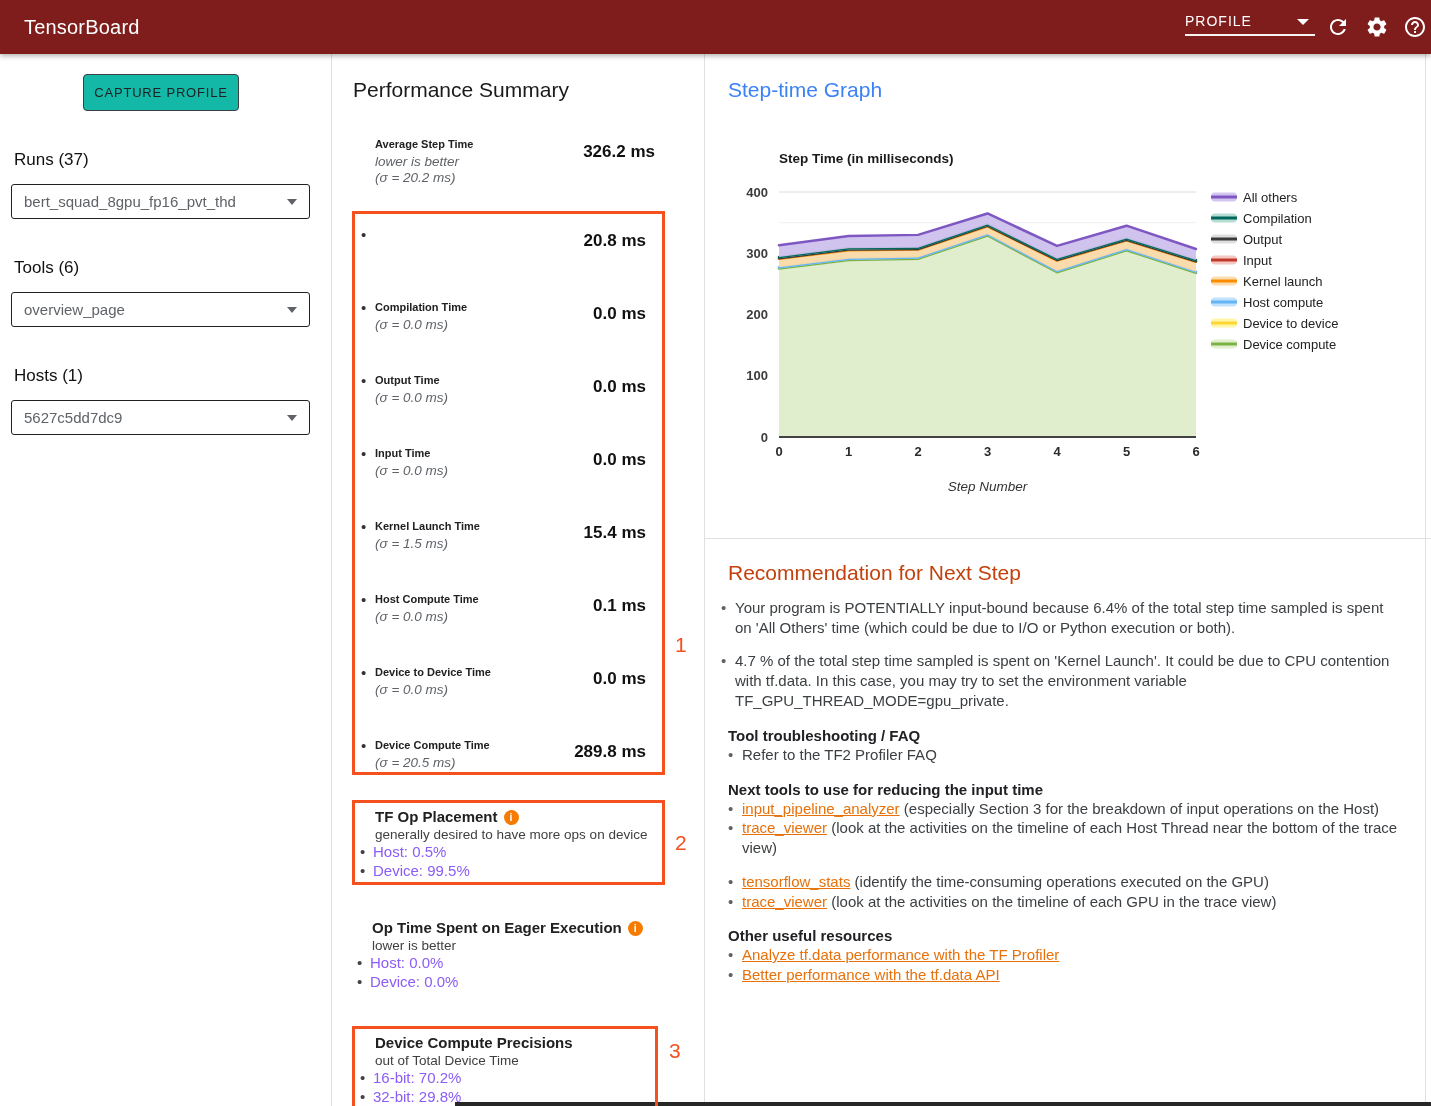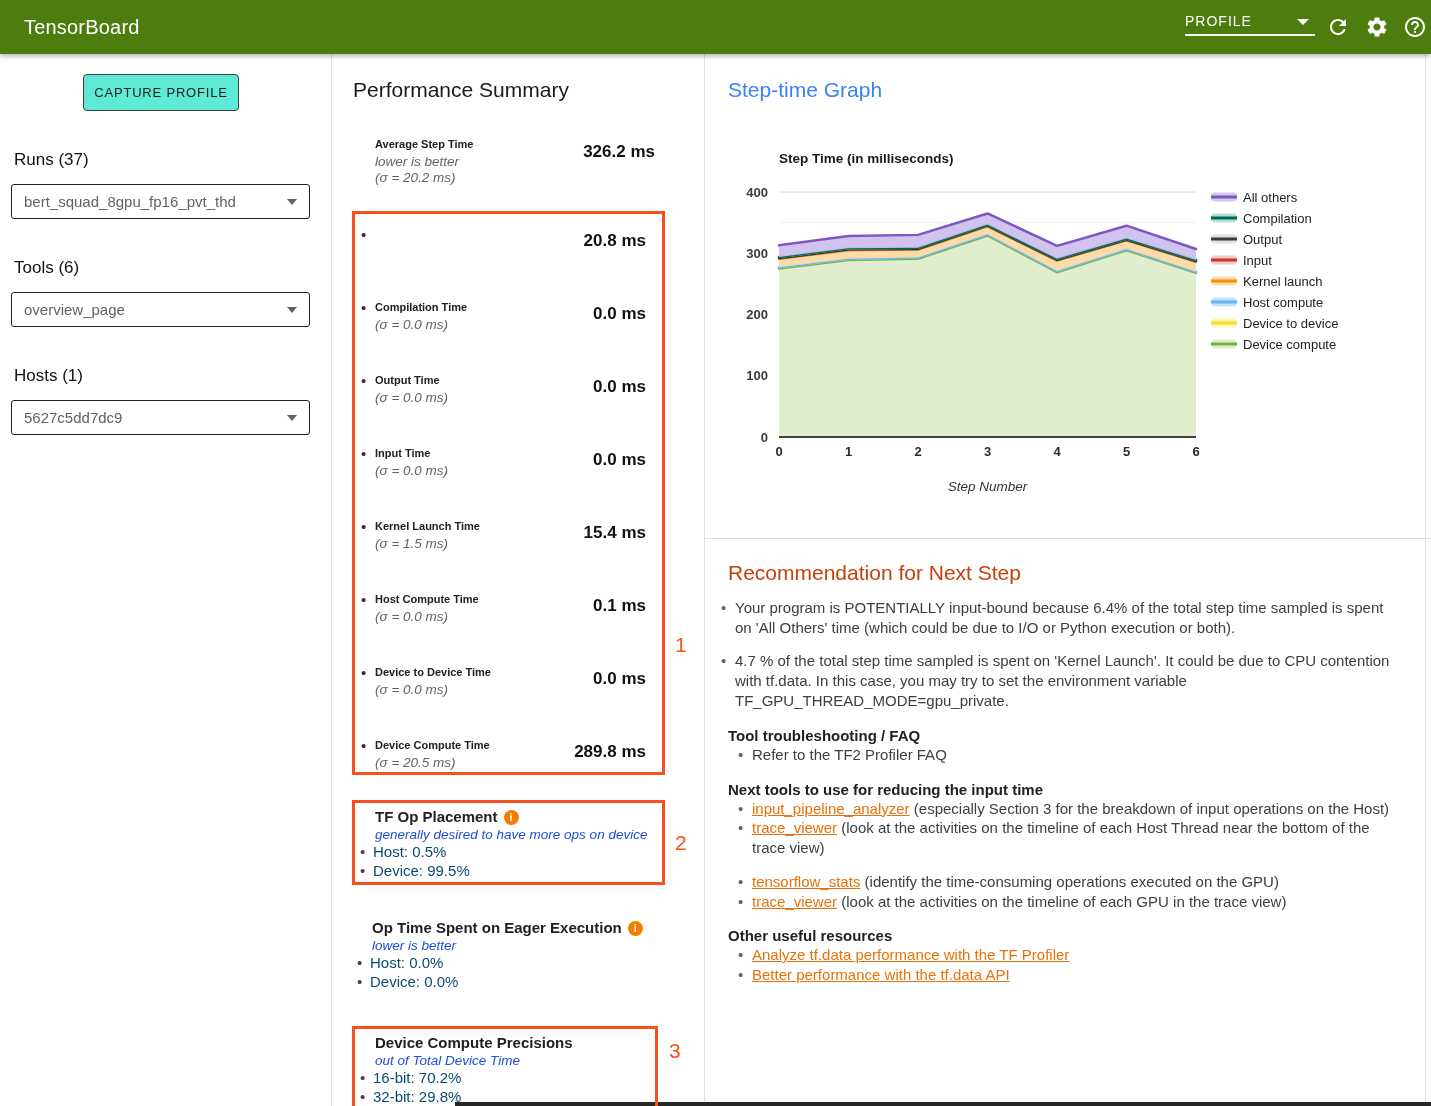--- a/index.html
+++ b/index.html
@@ -5,21 +5,21 @@
   * { margin:0; padding:0; box-sizing:border-box; }
   html,body { background:#fff; }
   #page {
     position:relative; width:1431px; height:1106px; overflow:hidden;
     font-family:"Liberation Sans", sans-serif; color:#202124; background:#fff;
   }
 
   
   #header {
     position:absolute; left:0; top:0; width:1431px; height:54px;
-    background:#4d7c0f; box-shadow:0 2px 5px rgba(0,0,0,.3); z-index:20;
+    background:#7f1d1d; box-shadow:0 2px 5px rgba(0,0,0,.3); z-index:20;
   }
   #app-title {
     position:absolute; left:24px; top:0; height:54px; line-height:54px;
     color:#fff; font-size:20px; font-weight:500; letter-spacing:.2px;
   }
   #dash-select {
     position:absolute; left:1185px; top:8px; width:130px; height:28px;
     border-bottom:2px solid rgba(255,255,255,.95); color:#fff; cursor:pointer;
   }
   #dash-select .lbl { font-size:14px; font-weight:500; letter-spacing:1px; line-height:26px; }
@@ -34,21 +34,21 @@
   #help-btn { left:1403px; }
 
   
   .vline { position:absolute; width:1px; background:#e0e0e0; }
   .hline { position:absolute; height:1px; background:#e0e0e0; }
   #bottom-edge { position:absolute; left:455px; top:1102px; width:976px; height:4px; background:#272727; }
 
   
   #capture-btn {
     position:absolute; left:83px; top:74px; width:156px; height:37px;
-    border:1px solid #3c4043; border-radius:4px; background:#5eead4;
+    border:1px solid #3c4043; border-radius:4px; background:#14b8a6;
     font-size:13px; font-weight:500; letter-spacing:.8px; color:#202124;
     display:flex; align-items:center; justify-content:center; cursor:pointer;
   }
   .side-label { position:absolute; left:14px; font-size:17px; color:#111; }
   .side-select {
     position:absolute; left:11px; width:299px; height:35px;
     border:1px solid #202124; border-radius:3px; background:#fff;
     display:flex; align-items:center; padding:0 12px; cursor:pointer;
   }
   .side-select .val { font-size:15px; color:#5f6368; flex:1; white-space:nowrap; overflow:hidden; }
@@ -71,41 +71,41 @@
   #box2 { left:352px; top:800px; width:313px; height:85px; }
   #box3 { left:352px; top:1026px; width:306px; height:92px; }
 
   .metric-row { position:absolute; left:0; width:100%; height:73px; }
   .metric-row .bullet { position:absolute; left:6px; top:1px; font-size:15px; color:#333; }
   .metric-row .inner { margin-left:20px; padding-top:0; }
   .metric-row .m-value { right:16px; top:6px; }
 
   .info-block .title-line { display:flex; align-items:center; gap:6px; margin-left:20px; }
   .info-block .b-title { font-size:15px; font-weight:700; color:#212121; line-height:18px; }
-  .info-block .b-note { margin-left:20px; font-size:13.5px; font-style:italic; color:#1d4ed8; line-height:17px; }
-  .info-block .b-item { position:relative; margin-left:18px; font-size:15px; color:#0c4a6e; line-height:18.5px; }
+  .info-block .b-note { margin-left:20px; font-size:13.5px; color:#404040; line-height:17px; }
+  .info-block .b-item { position:relative; margin-left:18px; font-size:15px; color:#8b5cf6; line-height:18.5px; }
   .info-block .b-item::before { content:"•"; position:absolute; left:-13px; color:#444; }
   .info-icon {
     display:inline-block; width:15px; height:15px; border-radius:50%; background:#F57C00;
     color:#fff; font-size:10.5px; font-weight:700; text-align:center; line-height:15px;
     font-style:normal;
   }
   .annotation-num { position:absolute; font-size:21px; font-weight:500; color:#F4511E; }
 
   
   #graph-title { position:absolute; left:728px; top:78px; font-size:21px; color:#3b82f6; }
   #chart-svg { position:absolute; left:705px; top:55px; }
 
   #reco { position:absolute; left:705px; top:539px; width:722px; padding:22px 22px 0 23px; }
   #reco h2 { font-size:21px; font-weight:400; color:#c2410c; margin-bottom:13px; }
   .reco-p { position:relative; margin:0 0 13px 7px; font-size:15px; color:#3c4043; line-height:20px; max-width:660px; }
   .reco-p::before { content:"•"; position:absolute; left:-14px; color:#5f6368; }
   .reco-sec { margin-top:15px; }
   .reco-sec h3 { font-size:15px; font-weight:700; color:#202124; line-height:19px; }
-  .reco-li { position:relative; margin-left:24px; font-size:15px; color:#3c4043; line-height:19.5px; max-width:680px; }
+  .reco-li { position:relative; margin-left:14px; font-size:15px; color:#3c4043; line-height:19.5px; max-width:680px; }
   .reco-li::before { content:"•"; position:absolute; left:-14px; color:#5f6368; }
   .lnk { color:#E8710A; text-decoration:underline; cursor:pointer; }
 </style>
 </head>
 <body>
 
 <div id="page">
 
   <div id="header">
     <div id="app-title">TensorBoard</div>

